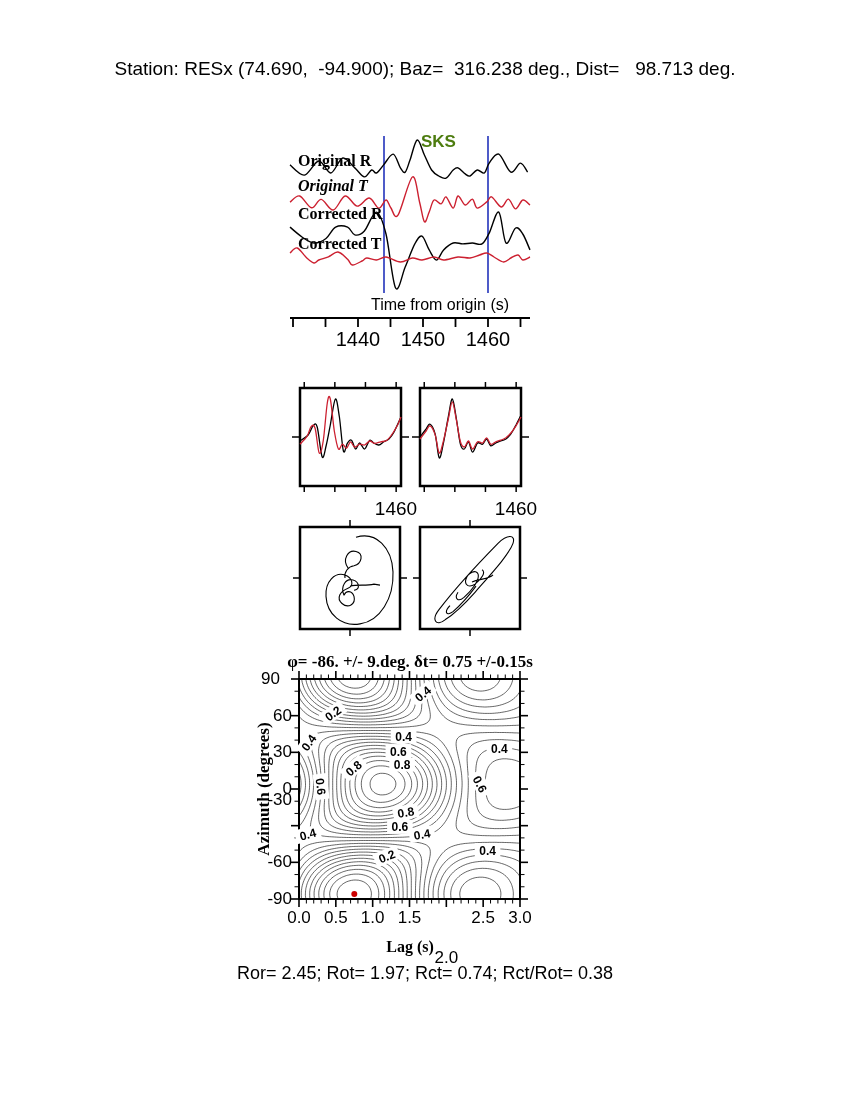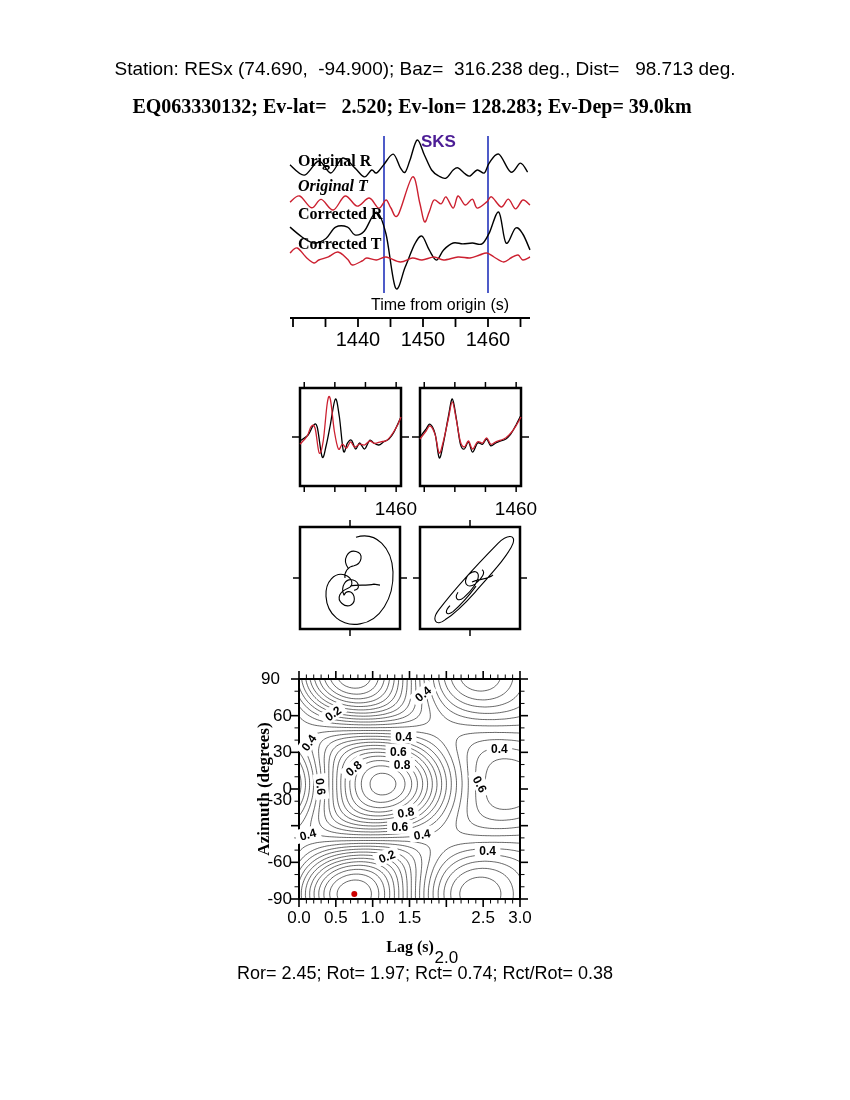--- a/index.html
+++ b/index.html
@@ -276,37 +276,37 @@
         </g>
         <g transform="translate(487.6,850.1) rotate(0)">
           <rect x="-12.8" y="-7" width="25.6" height="14" fill="#fff"></rect>
           <text x="0" y="4.5" text-anchor="middle" font-family="Liberation Sans, sans-serif" font-size="12" font-weight="bold" fill="#000">0.4</text>
         </g>
         <circle cx="354.3" cy="894.1" r="3" fill="#cc0000"></circle>
       </g>
     </svg>
 
   <div class="lbl t1 ctr" style="left:425px;top:58px;">Station: RESx (74.690,  -94.900); Baz=  316.238 deg., Dist=   98.713 deg.</div>
-  <div class="lbl t2 ctr" style="left:412px;top:95px;">EQ063330132; Ev-lat=   2.520; Ev-lon= 128.283; Ev-Dep= 39.0km</div>
-
-  <div class="lbl phase" style="left:421px;top:132px;color:#4c1d95;">SKS</div>
+
+  <div class="lbl phase" style="left:421px;top:132px;color:#4d7c0f;">SKS</div>
 
   <div class="lbl trlbl" style="left:298px;top:152px;">Original R</div>
   <div class="lbl trlbl" style="left:298px;top:177px;font-style:italic;">Original T</div>
   <div class="lbl trlbl" style="left:298px;top:205px;">Corrected R</div>
   <div class="lbl trlbl" style="left:298px;top:235px;">Corrected T</div>
 
   <div class="lbl axlbl ctr" style="left:440px;top:296px;">Time from origin (s)</div>
   <div class="lbl bigtick ctr" style="left:358px;top:328px;">1440</div>
   <div class="lbl bigtick ctr" style="left:423px;top:328px;">1450</div>
   <div class="lbl bigtick ctr" style="left:488px;top:328px;">1460</div>
 
   <div class="lbl cmplbl ctr" style="left:396px;top:498px;">1460</div>
   <div class="lbl cmplbl ctr" style="left:516px;top:498px;">1460</div>
 
+  <div class="lbl phititle ctr" style="left:410px;top:652px;">φ= -86. +/- 9.deg. δt= 0.75 +/-0.15s</div>
   <div class="lbl serifax" style="left:264px;top:789px;transform:translate(-50%,-50%) rotate(-90deg);font-size:17px;">Azimuth (degrees)</div>
   <div class="lbl serifax ctr" style="left:410px;top:938px;">Lag (s)</div>
 
   <div class="lbl footer ctr" style="left:425px;top:963px;">Ror= 2.45; Rot= 1.97; Rct= 0.74; Rct/Rot= 0.38</div>
 <div class="lbl ticknum" style="left: 240px; top: 669px; width: 40px; text-align: right;">90</div>
     <div class="lbl ticknum" style="left: 252px; top: 705.667px; width: 40px; text-align: right;">60</div>
     <div class="lbl ticknum" style="left: 252px; top: 742.333px; width: 40px; text-align: right;">30</div>
     <div class="lbl ticknum" style="left: 252px; top: 779px; width: 40px; text-align: right;">0</div>
     <div class="lbl ticknum" style="left: 252px; top: 790px; width: 40px; text-align: right;">-30</div>
     <div class="lbl ticknum" style="left: 252px; top: 852.333px; width: 40px; text-align: right;">-60</div>

